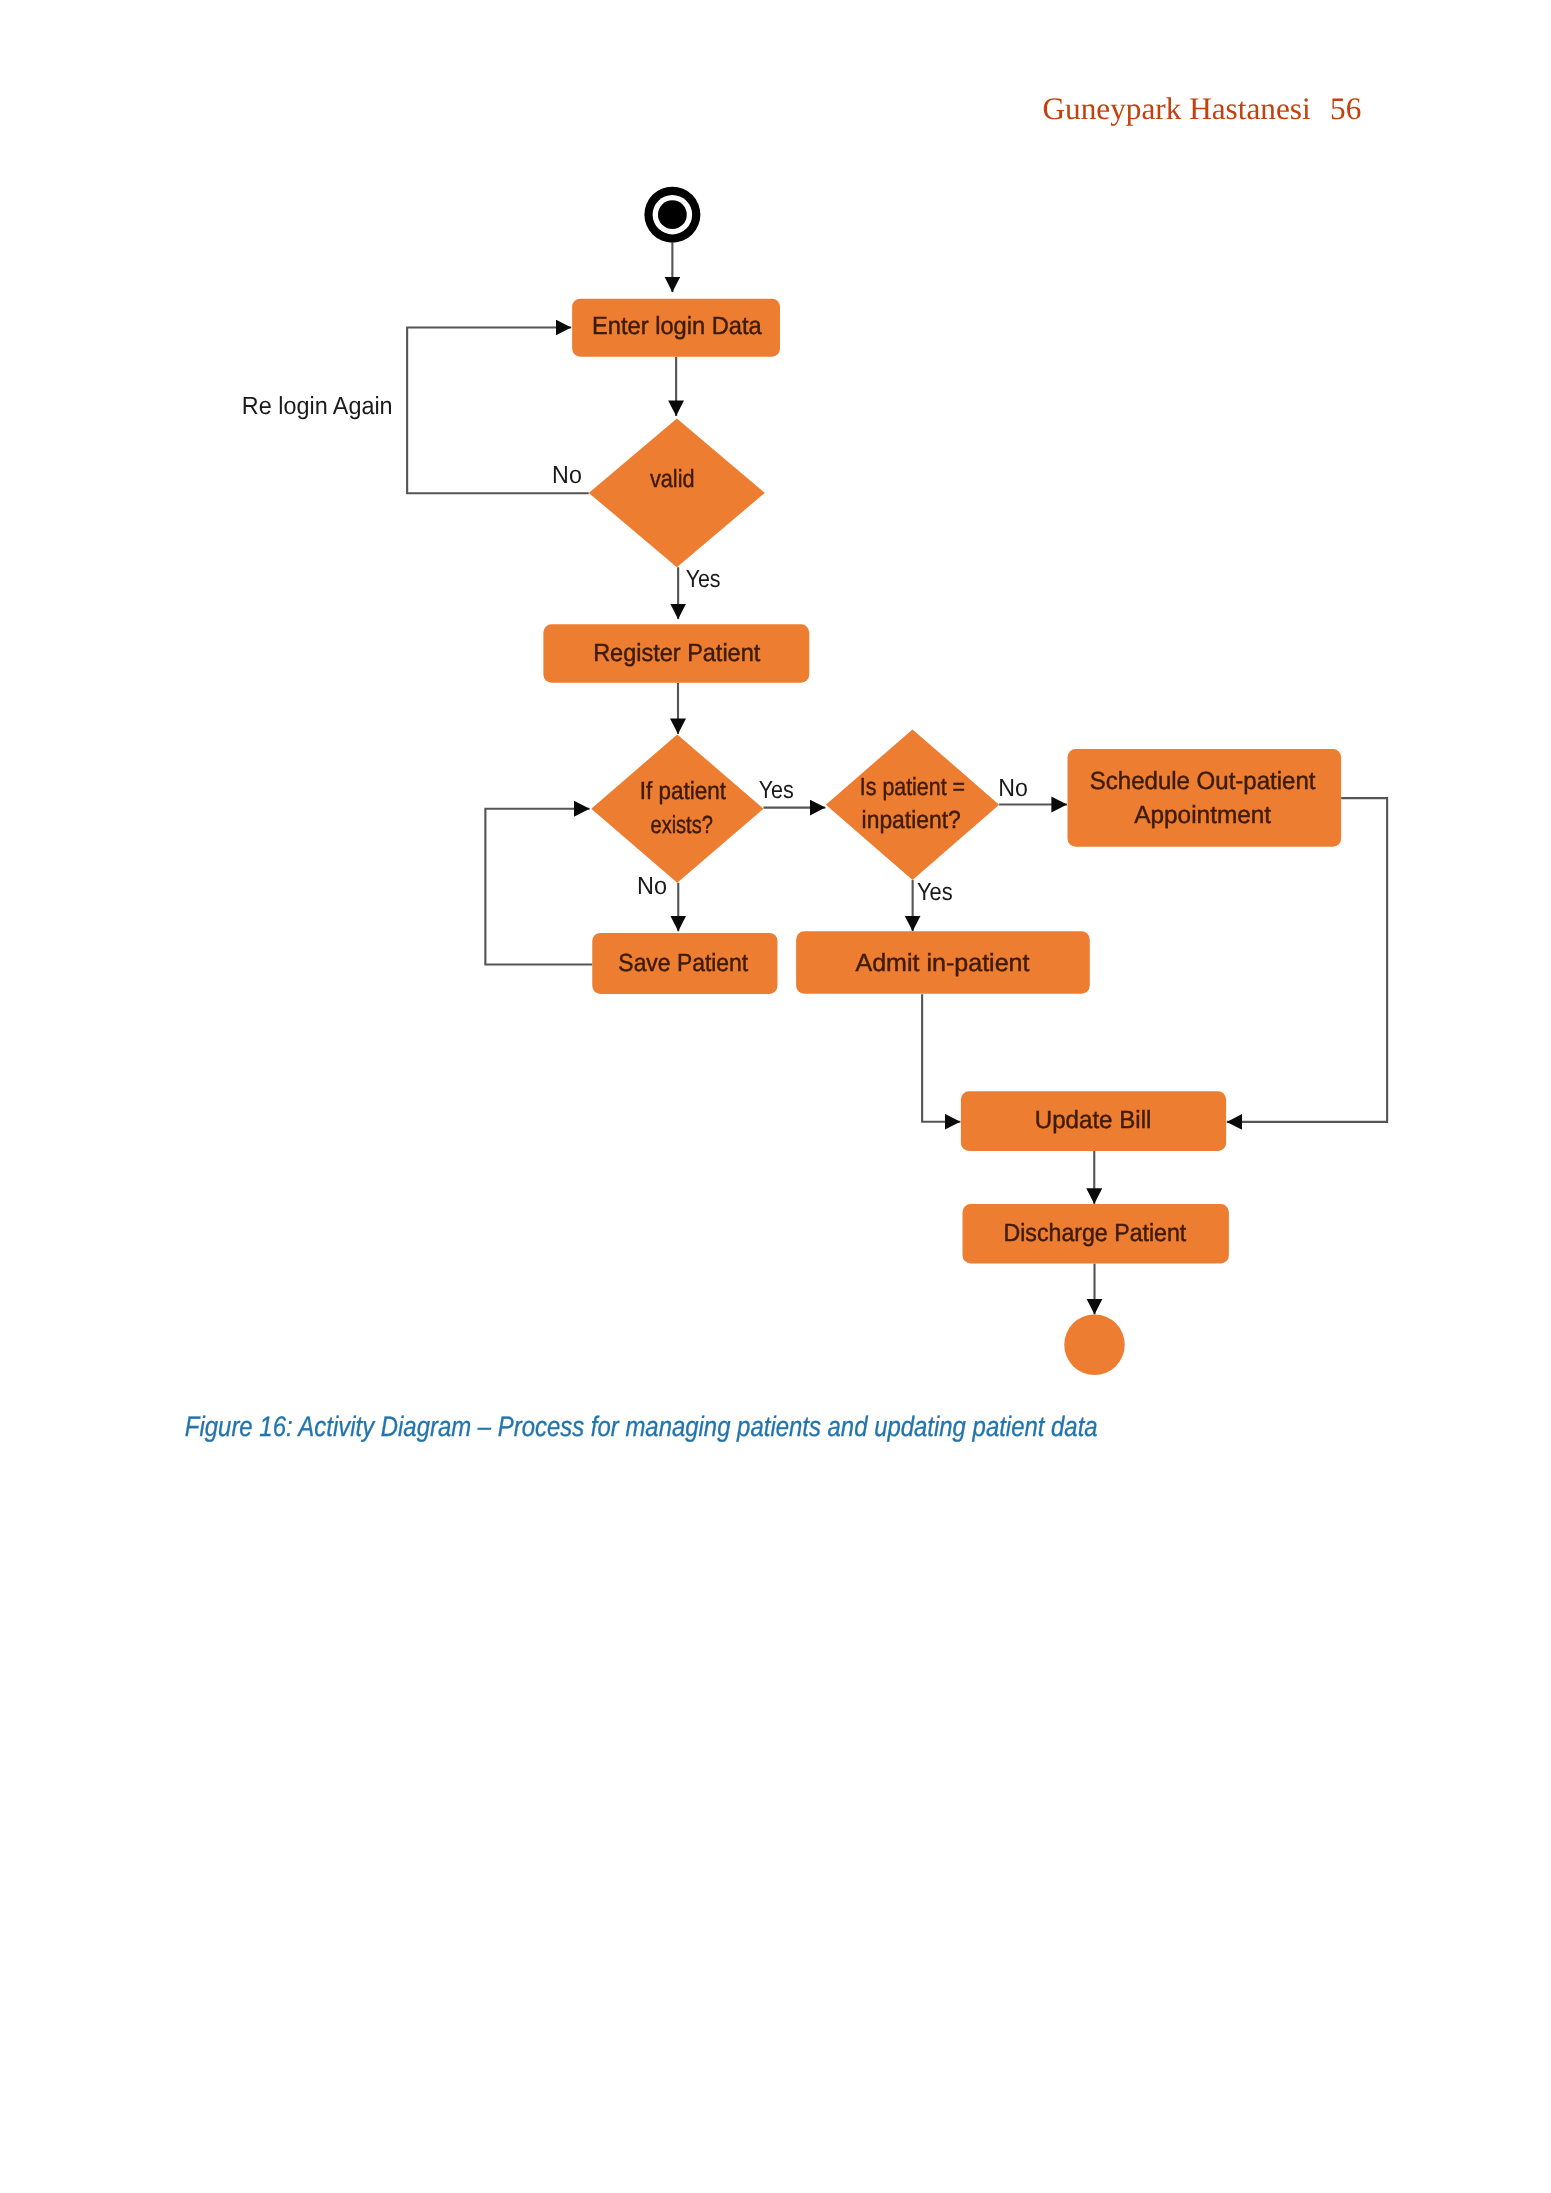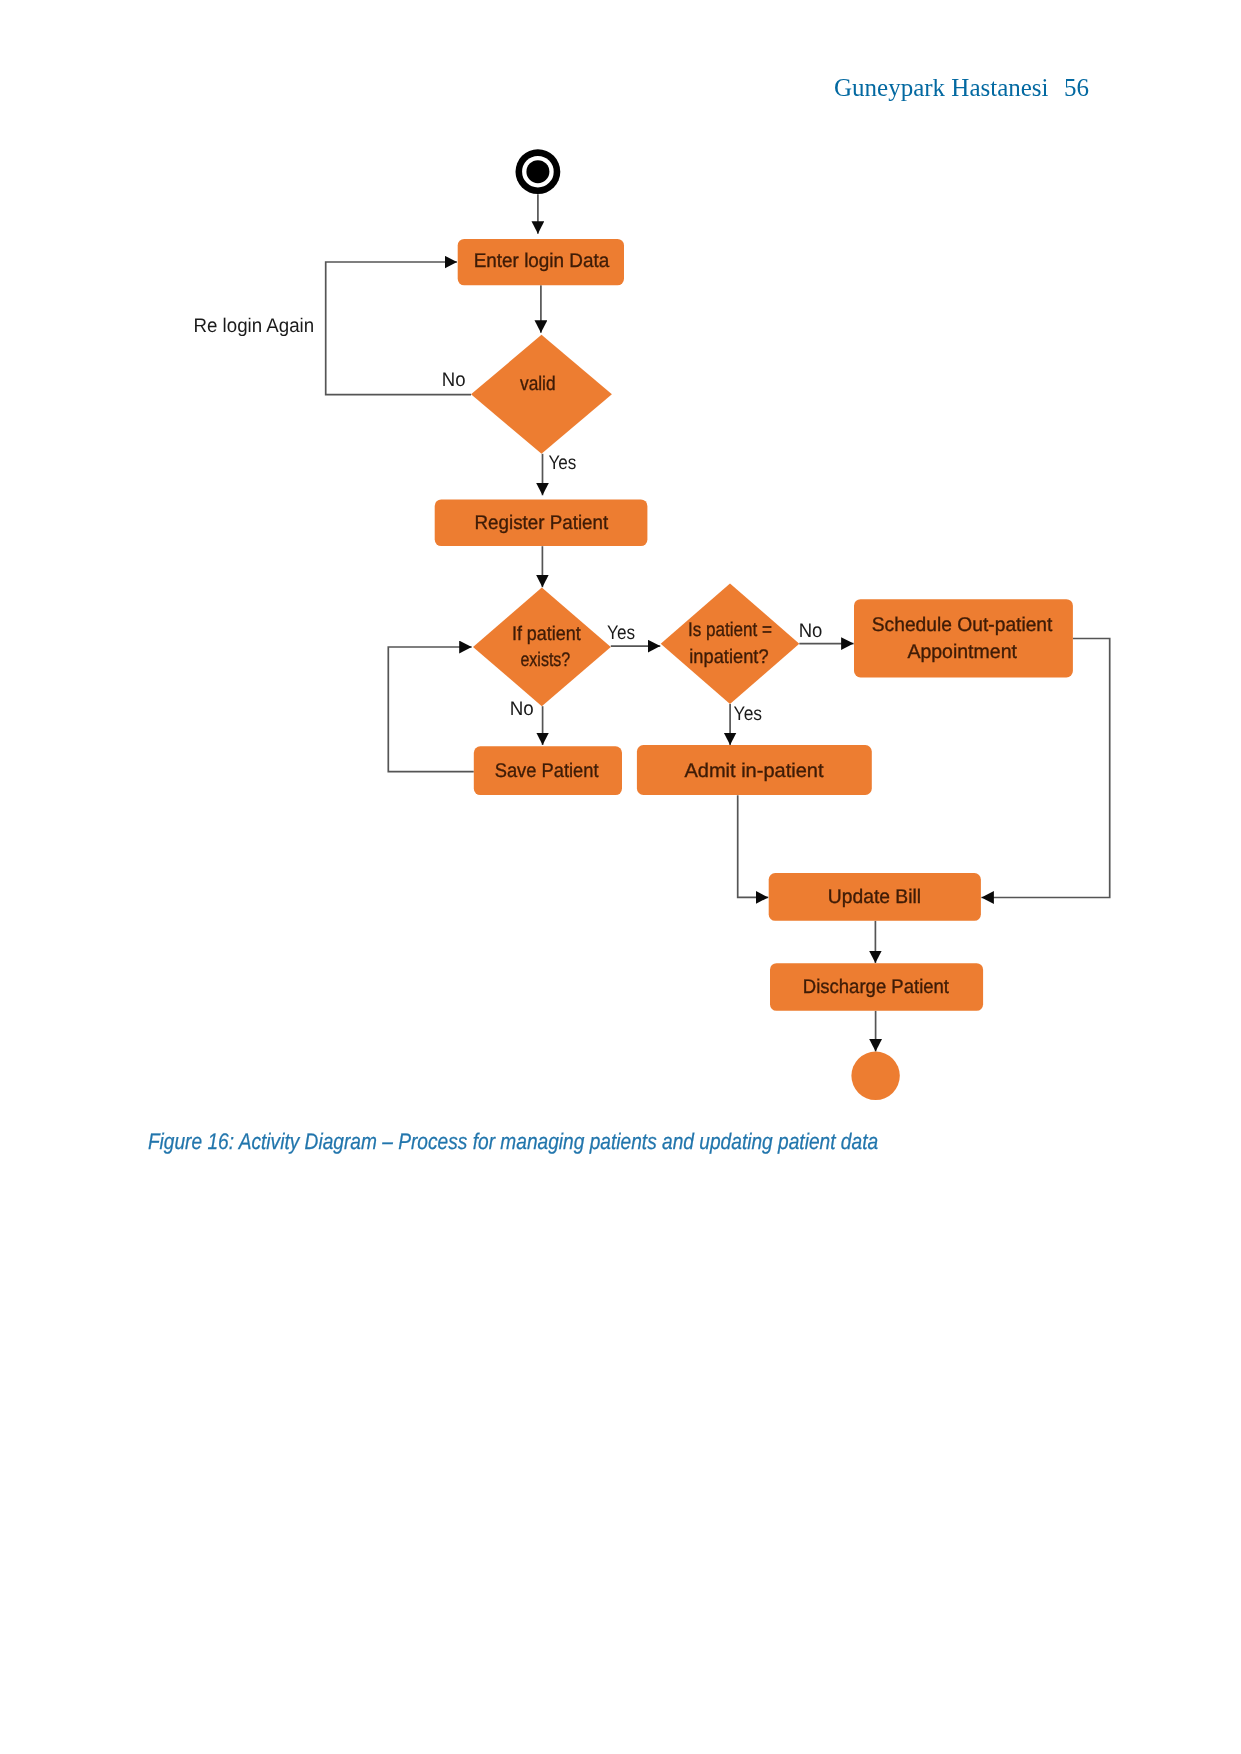--- a/index.html
+++ b/index.html
@@ -3,21 +3,21 @@
 <meta charset="utf-8">
 <title>Activity Diagram</title>
 <style>
   html,body{margin:0;padding:0;background:#ffffff;}
   body{width:1241px;height:1754px;overflow:hidden;
        font-family:"Liberation Sans",sans-serif;-webkit-font-smoothing:antialiased;}
   .page{position:relative;width:1241px;height:1754px;background:#fff;
          will-change:transform;transform:translateZ(0);}
 
   .hdr{position:absolute;left:834px;top:74px;
-       font-family:"Liberation Serif",serif;font-size:25px;color:#0369a1;
+       font-family:"Liberation Serif",serif;font-size:25px;color:#c2410c;
        white-space:pre;letter-spacing:0px;}
   .hdr .pg{margin-left:15.5px;}
 
   .figwrap{position:absolute;left:0;top:0;width:1241px;height:1200px;text-align:center;}
 
   .capsvg{position:absolute;left:0px;top:1120px;}
   .capText{font-family:"Liberation Sans",sans-serif;font-size:22.6px;font-style:italic;fill:#2175AC;
            stroke:#2175AC;stroke-width:0.25;paint-order:stroke fill;}
 
   svg{display:block;shape-rendering:geometricPrecision;}

